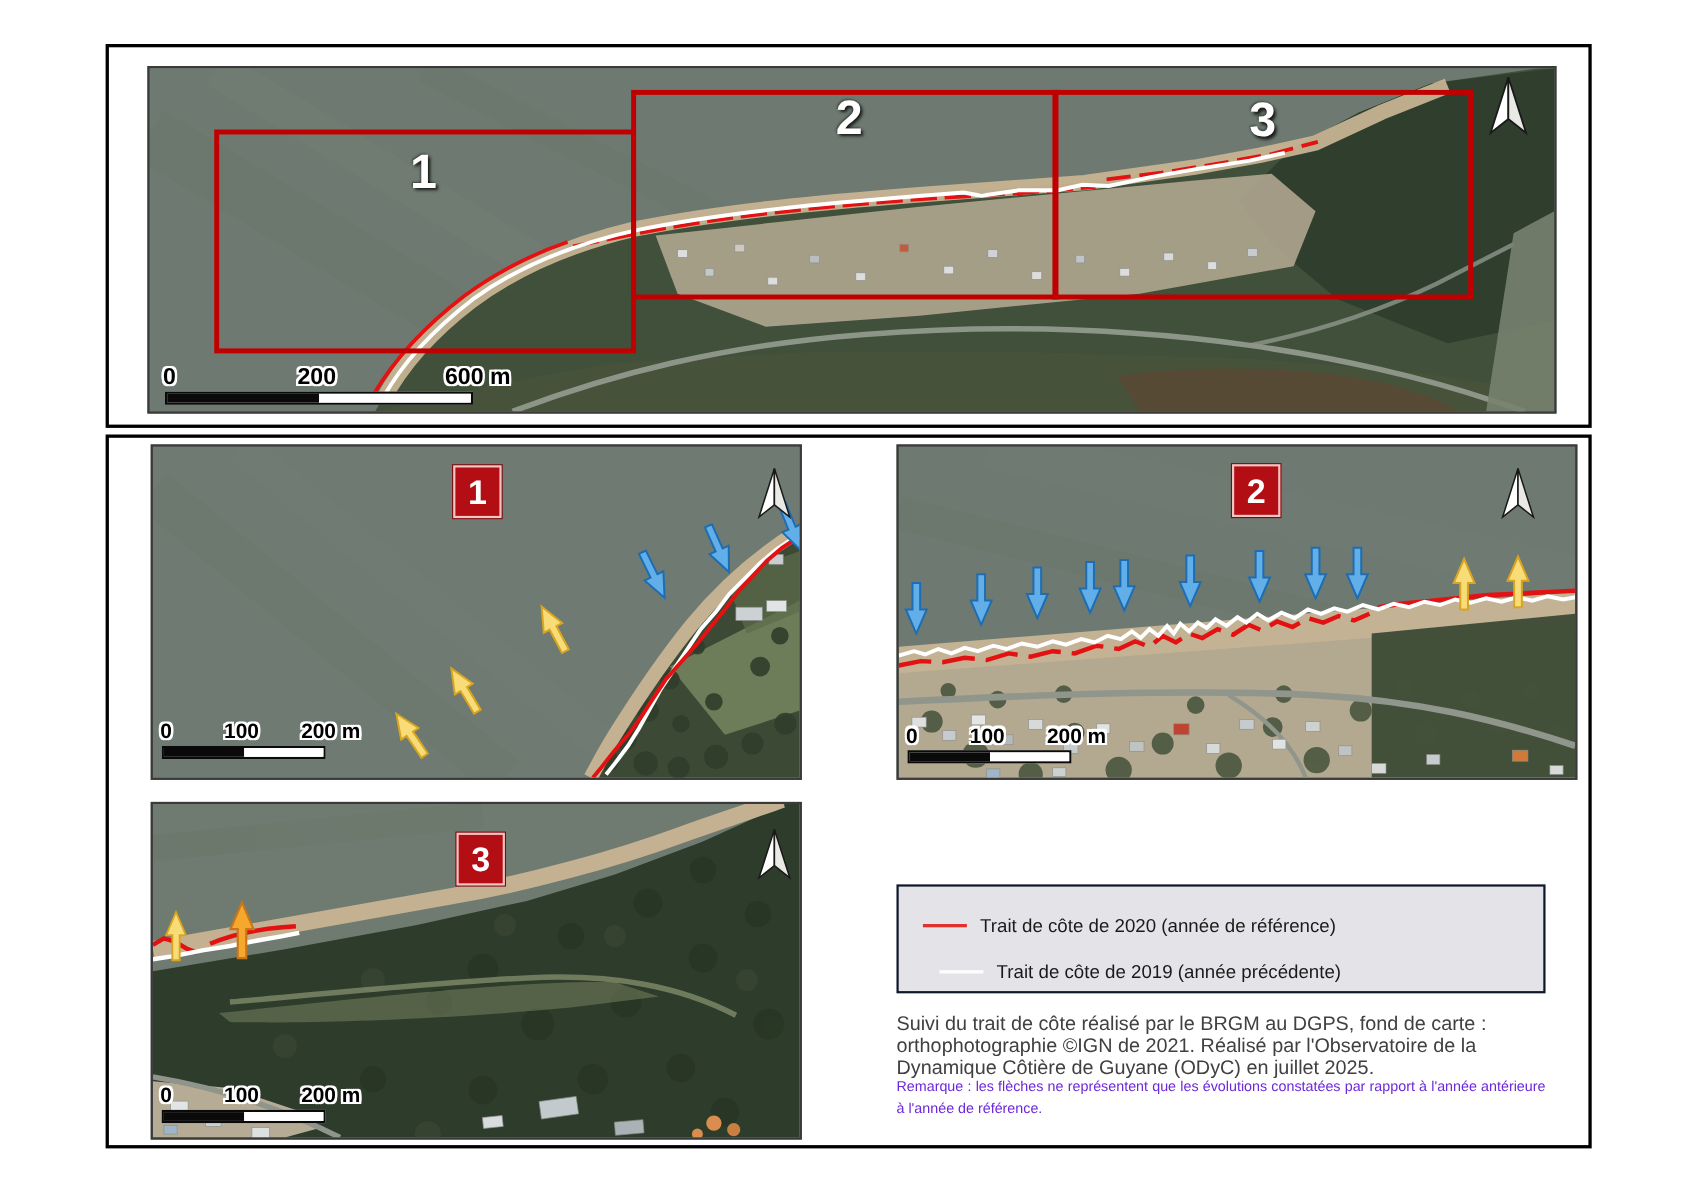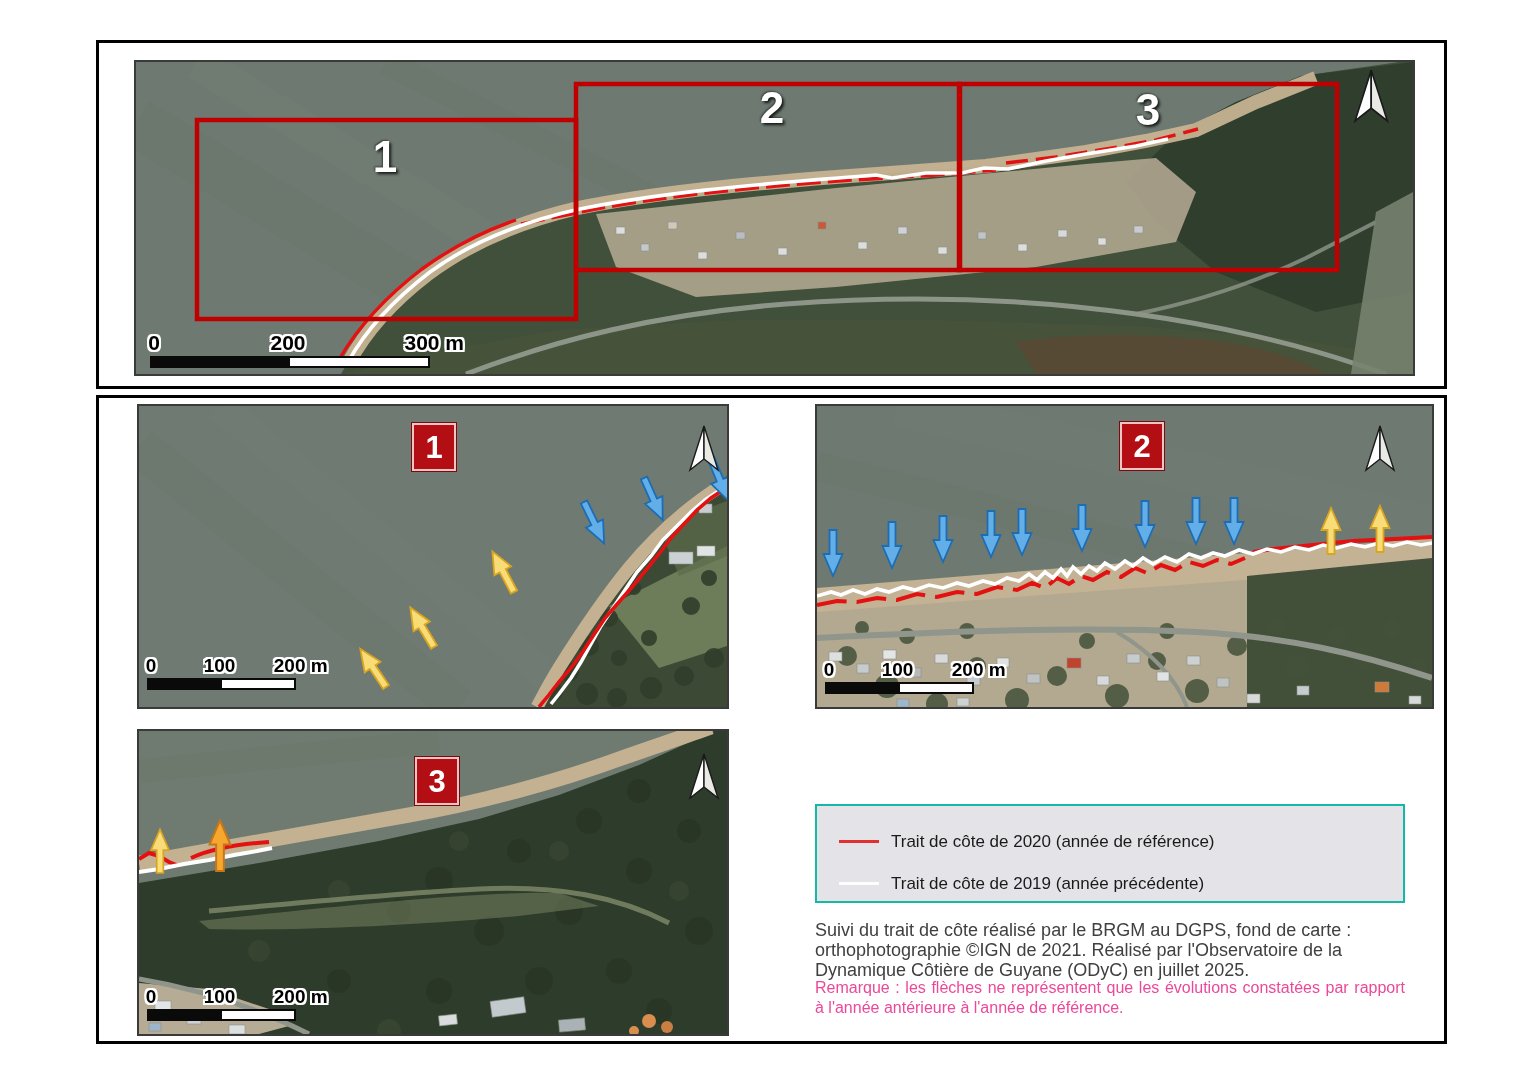--- a/index.html
+++ b/index.html
@@ -27,28 +27,28 @@
      white-space:nowrap;line-height:1;
      text-shadow:-2px -2px 0 #fff,2px -2px 0 #fff,-2px 2px 0 #fff,2px 2px 0 #fff,0 -2px 0 #fff,0 2px 0 #fff,-2px 0 0 #fff,2px 0 0 #fff;}
   .sb-bar{position:absolute;bottom:0;left:0;height:8px;border:2px solid #0a0a0a;display:flex;background:#fff;}
   .sb-bar .h1{background:#0a0a0a;width:50%;}
   .sb-bar .h2{background:#fff;width:50%;}
   .sb-ov{width:276px;height:44px;}  .sb-ov .lbl{font-size:21px;}  .sb-ov .sb-bar{width:276px;}
   .sb-dt{width:145px;height:42px;}  .sb-dt .lbl{font-size:19px;}  .sb-dt .sb-bar{width:145px;}
 
   .caption{position:absolute;left:815px;width:590px;color:#000;}
   #cap-title{top:727px;font-size:17px;font-weight:700;line-height:27px;text-align:justify;}
-  #legend-box{top:804px;height:99px;background:#e4e4e8;border:2px solid #14b8a6;box-sizing:border-box;}
+  #legend-box{top:804px;height:99px;background:#e4e4e8;border:2px solid #0f172a;box-sizing:border-box;}
   .legend-item{position:absolute;left:0;height:24px;width:100%;}
   .legend-item .sw{position:absolute;left:22px;top:10px;width:40px;height:3px;}
   .legend-item .sw.red{background:#e03030;}
   .legend-item .sw.white{background:#fdfdfd;}
   .legend-item .txt{position:absolute;left:74px;top:0;font-size:17px;color:#1a1a1a;line-height:24px;}
   #cap-credits{top:920px;font-size:18px;line-height:20px;color:#404040;}
-  #cap-remark{top:978px;font-size:16px;line-height:20px;color:#ec4899;text-align:justify;}
+  #cap-remark{top:978px;font-size:13px;line-height:20px;color:#6d28d9;text-align:justify;}
 
   .line-white{fill:none;stroke:#ffffff;}
   .line-red{fill:none;stroke:#e31111;}
   .region-rect{fill:none;stroke:#c00000;stroke-width:4.5;}
   .a-blue{fill:#62aee8;stroke:#1c6db4;stroke-width:1.8;}
   .a-yel{fill:#f8dc78;stroke:#d9a520;stroke-width:1.8;}
   .a-org{fill:#f6a72e;stroke:#c8761a;stroke-width:1.8;}
   .bldg{stroke:#8b8f8c;stroke-width:.6;}
 </style>
 </head>
@@ -111,21 +111,21 @@
     </svg>
     <span class="ov-label" style="left:249px;top:95px;">1</span>
     <span class="ov-label" style="left:636px;top:46px;">2</span>
     <span class="ov-label" style="left:1012px;top:48px;">3</span>
     <svg class="north" style="left:1216px;top:6px;" width="38" height="56" viewBox="0 0 33 51">
       <use href="#north-glyph" transform="translate(2,2) scale(1.05)"></use>
     </svg>
     <div class="scalebar sb-ov" style="left:14px;top:262px;">
       <span class="lbl" style="left:4px;">0</span>
       <span class="lbl" style="left:50%;">200</span>
-      <span class="lbl" style="left:103%;">300 m</span>
+      <span class="lbl" style="left:103%;">600 m</span>
       <div class="sb-bar">
           <i class="h1"></i>
           <i class="h2"></i>
         </div>
     </div>
   </div>
 
   <div class="map" id="map-1">
     <svg class="backdrop" viewBox="0 0 588 301" preserveAspectRatio="none">
       <rect width="588" height="301" fill="#6f7b72"></rect>
@@ -342,21 +342,21 @@
         </div>
     </div>
   </div>
 
 
   <div class="caption" id="legend-box">
     <div class="legend-item" style="top:24px;">
       <span class="sw red"></span>
       <span class="txt">Trait de côte de 2020 (année de référence)</span>
     </div>
-    <div class="legend-item" style="top:66px;">
+    <div class="legend-item" style="top:66px;margin-left:15px;">
       <span class="sw white"></span>
       <span class="txt">Trait de côte de 2019 (année précédente)</span>
     </div>
   </div>
 
   <div class="caption" id="cap-credits">Suivi du trait de côte réalisé par le BRGM au DGPS, fond de carte : orthophotographie ©IGN de 2021. Réalisé par l'Observatoire de la Dynamique Côtière de Guyane (ODyC) en juillet 2025.</div>
   <div class="caption" id="cap-remark">Remarque : les flèches ne représentent que les évolutions constatées par rapport à l'année antérieure à l'année de référence.</div>
 
 </div>
 

